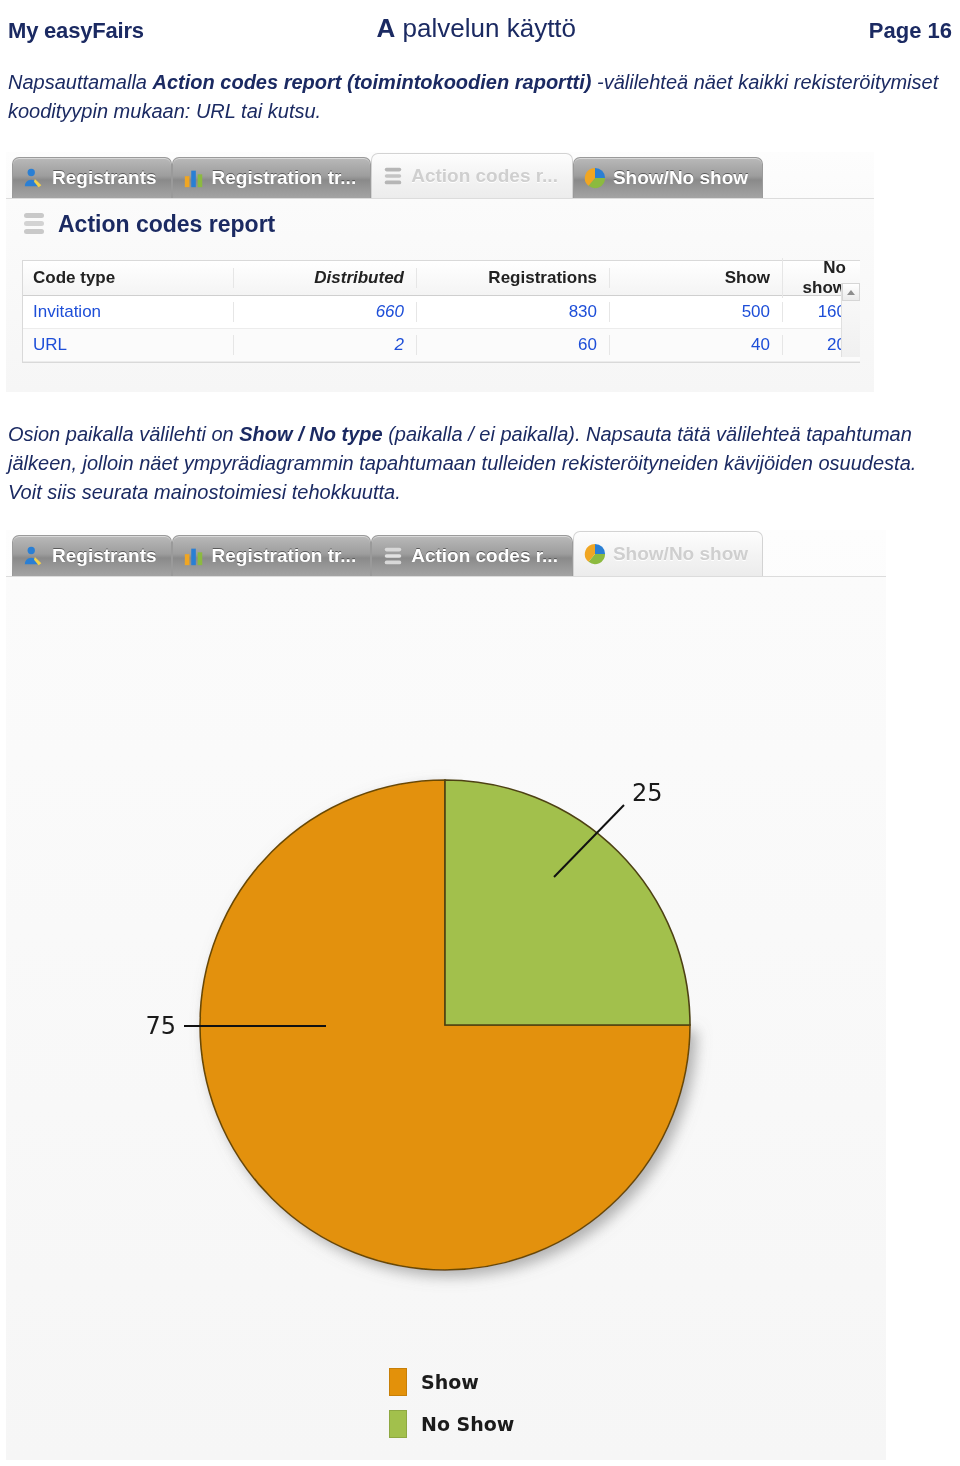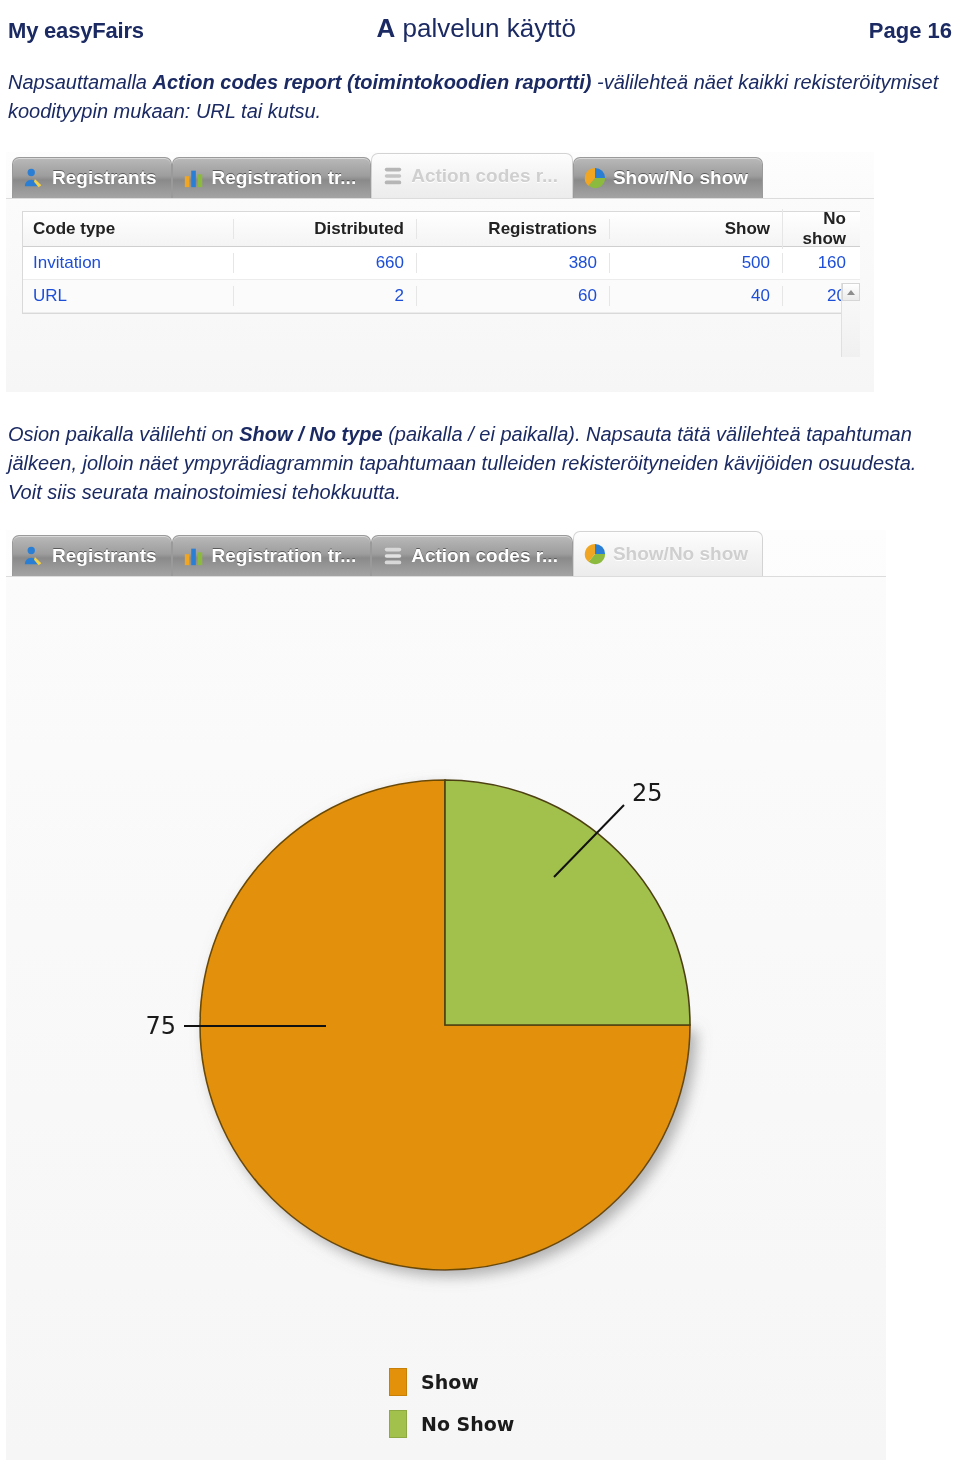--- a/index.html
+++ b/index.html
@@ -93,21 +93,21 @@
     border-bottom:1px solid #cfcfcf;
     font-weight:bold; color:#222;
   }
   .tbl-row{
     display:flex; align-items:center; height:32px;
     border-bottom:1px solid #ececec;
     color:#1d4ed8;
   }
   .tbl-row.alt{background:#fbfbfb;}
   .c0{flex:0 0 200px; padding-left:10px; text-align:left;}
-  .c1{flex:0 0 170px; text-align:right; padding-right:12px; border-left:1px solid #e6e6e6;}
+  .c1{flex:0 0 170px; text-align:right; padding-right:12px; border-left:1px solid #e6e6e6;font-style:italic;}
   .c2{flex:0 0 180px; text-align:right; padding-right:12px; border-left:1px solid #e6e6e6;}
   .c3{flex:0 0 160px; text-align:right; padding-right:12px; border-left:1px solid #e6e6e6;}
   .c4{flex:1 1 auto;  text-align:right; padding-right:14px; border-left:1px solid #e6e6e6;}
   .scroll-col{
     position:absolute; right:14px; top:84px; width:18px; height:74px;
     background:linear-gradient(180deg,#fafafa,#f0f0f0);
     border-left:1px solid #e0e0e0;
   }
   .scroll-up{
     width:18px;height:18px;
@@ -184,33 +184,41 @@
         <path d="M12 12 L12 1 A11 11 0 0 1 23 12 Z" fill="#2a7fd4"></path>
         <path d="M12 12 L23 12 A11 11 0 0 1 5 20.5 Z" fill="#8cba3f"></path>
         <path d="M12 12 L5 20.5 A11 11 0 0 1 12 1 Z" fill="#f0a623"></path>
       </svg>
       <span>Show/No show</span>
     </div>
   </div>
 
   <div class="shot-body">
 
+    <div class="report-title">
+      <svg class="stack-ico" viewBox="0 0 24 26">
+        <rect x="2" y="1" width="20" height="5" rx="2.5" fill="#c9c9c9"></rect>
+        <rect x="2" y="9" width="20" height="5" rx="2.5" fill="#d3d3d3"></rect>
+        <rect x="2" y="17" width="20" height="5" rx="2.5" fill="#c9c9c9"></rect>
+      </svg>
+      <span>Action codes report</span>
+    </div>
 
     <div class="tbl">
       <div class="tbl-head">
         <div class="c0">Code type</div>
         <div class="c1">Distributed</div>
         <div class="c2">Registrations</div>
         <div class="c3">Show</div>
         <div class="c4">No show</div>
       </div>
       <div class="tbl-row">
         <div class="c0">Invitation</div>
         <div class="c1">660</div>
-        <div class="c2">380</div>
+        <div class="c2">830</div>
         <div class="c3">500</div>
         <div class="c4">160</div>
       </div>
       <div class="tbl-row alt">
         <div class="c0">URL</div>
         <div class="c1">2</div>
         <div class="c2">60</div>
         <div class="c3">40</div>
         <div class="c4">20</div>
       </div>

